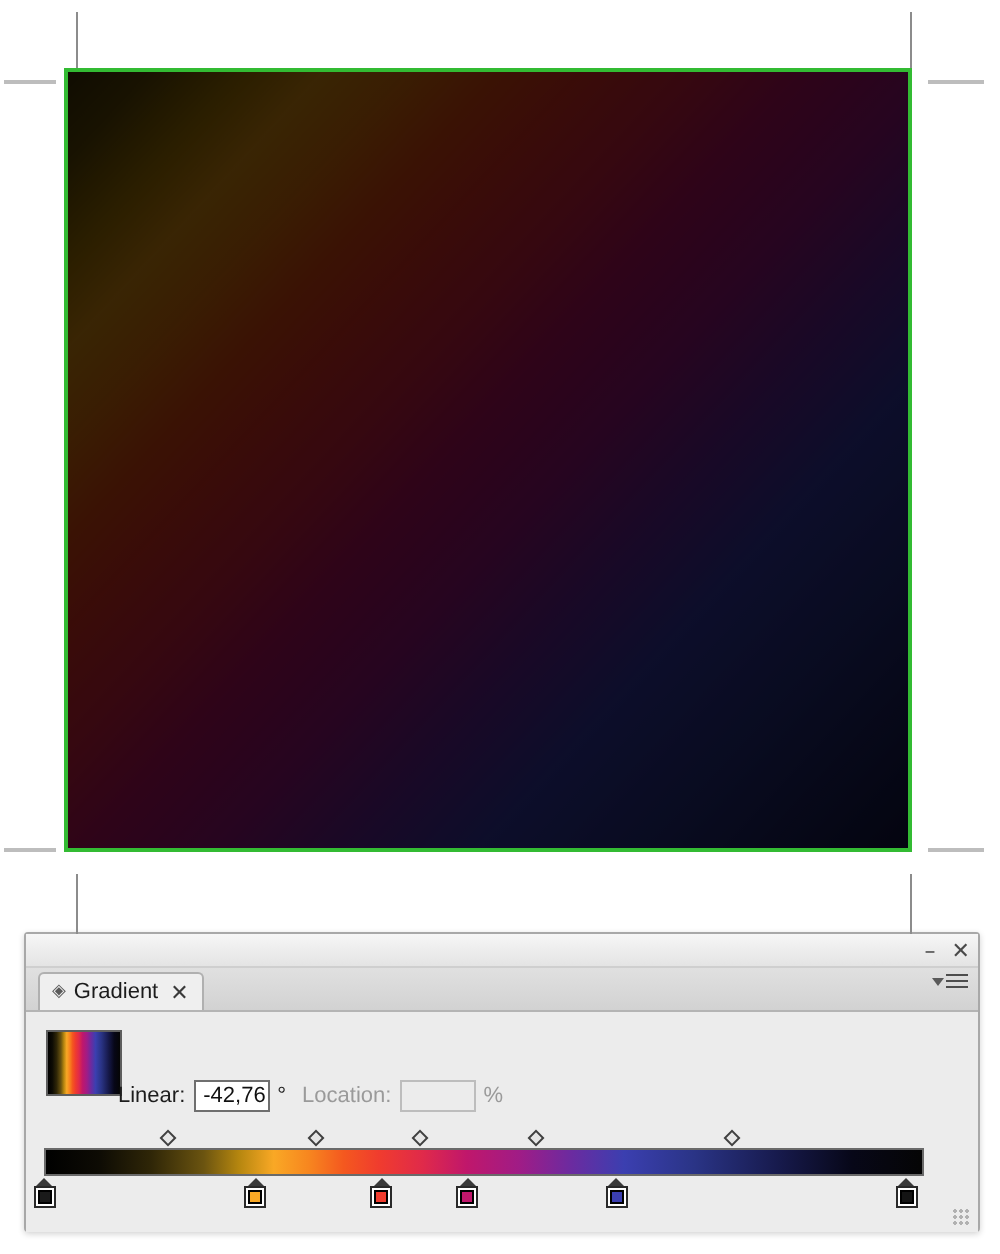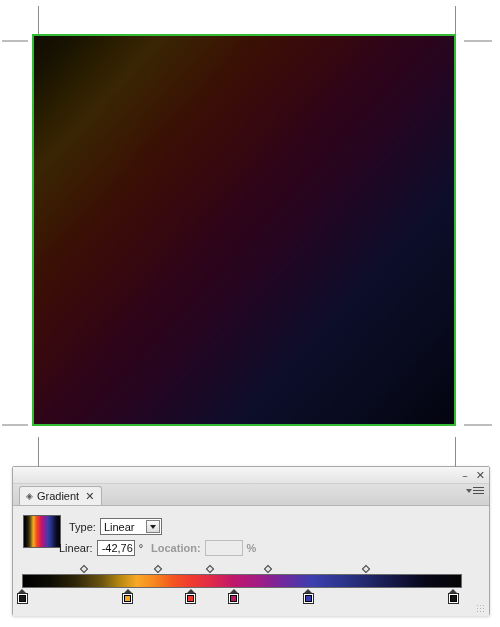--- a/index.html
+++ b/index.html
@@ -186,21 +186,21 @@
     left: 56px;
     top: 12px;
     display: flex;
     align-items: center;
     gap: 4px;
   }
   .lbl {
     font-size: 11px;
     color: #1d1d1d;
   }
-  .lbl.dim { color: #9a9a9a; font-weight: bold; }
+  .lbl.dim { color: #9a9a9a; }
 
   .combo {
     position: relative;
     width: 62px;
     height: 17px;
     background: #ffffff;
     border: 1px solid #6f6f6f;
     box-sizing: border-box;
     display: flex;
     align-items: center;
@@ -374,29 +374,20 @@
           </span>
       </div>
     </div>
 
     <div class="panel-body">
 
       <div class="preview-swatch">
         <div class="inner" id="preview-inner" style="background: linear-gradient(to right, rgb(0, 0, 0) 0%, rgb(13, 11, 4) 6%, rgb(47, 38, 7) 12%, rgb(107, 84, 16) 18%, rgb(181, 134, 15) 22%, rgb(249, 168, 37) 26%, rgb(247, 134, 31) 30%, rgb(244, 88, 31) 34%, rgb(240, 60, 46) 38%, rgb(224, 42, 74) 43%, rgb(192, 23, 107) 48%, rgb(160, 28, 134) 54%, rgb(107, 43, 160) 60%, rgb(59, 63, 176) 66%, rgb(42, 52, 134) 74%, rgb(22, 25, 74) 84%, rgb(7, 7, 24) 92%, rgb(5, 5, 5) 100%);"></div>
       </div>
 
-      <div class="row-type">
-        <span class="lbl">Type:</span>
-        <div class="combo">
-          <span class="val">Linear</span>
-          <span class="arrowbox">
-              <i class="tri"></i>
-            </span>
-        </div>
-      </div>
 
       <div class="row-angle">
         <span class="lbl">Linear:</span>
         <div class="numfield">-42,76</div>
         <span class="deg">°</span>
         <span class="lbl dim" style="margin-left:4px;">Location:</span>
         <div class="numfield disabled"></div>
         <span class="lbl dim">%</span>
       </div>
 

